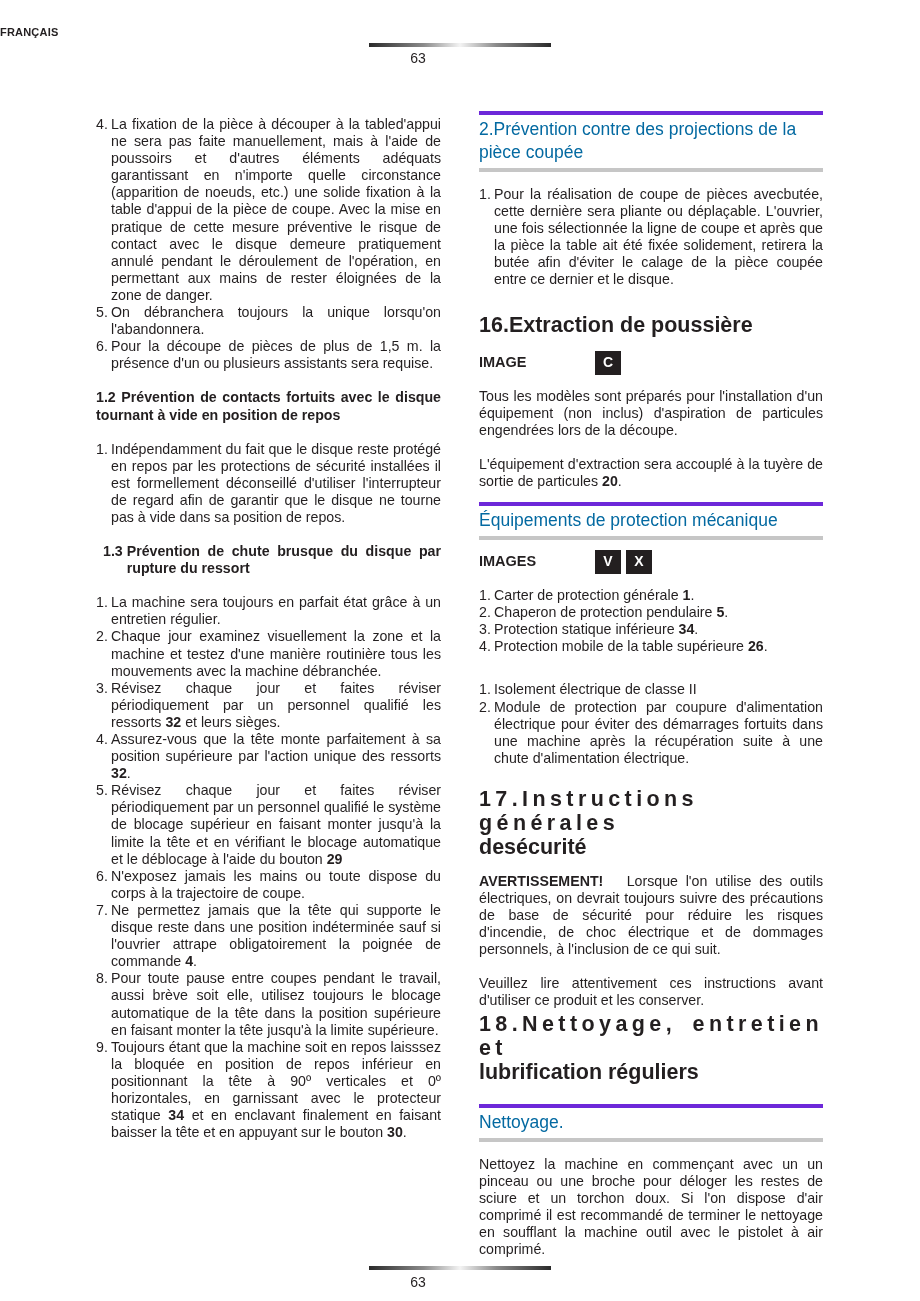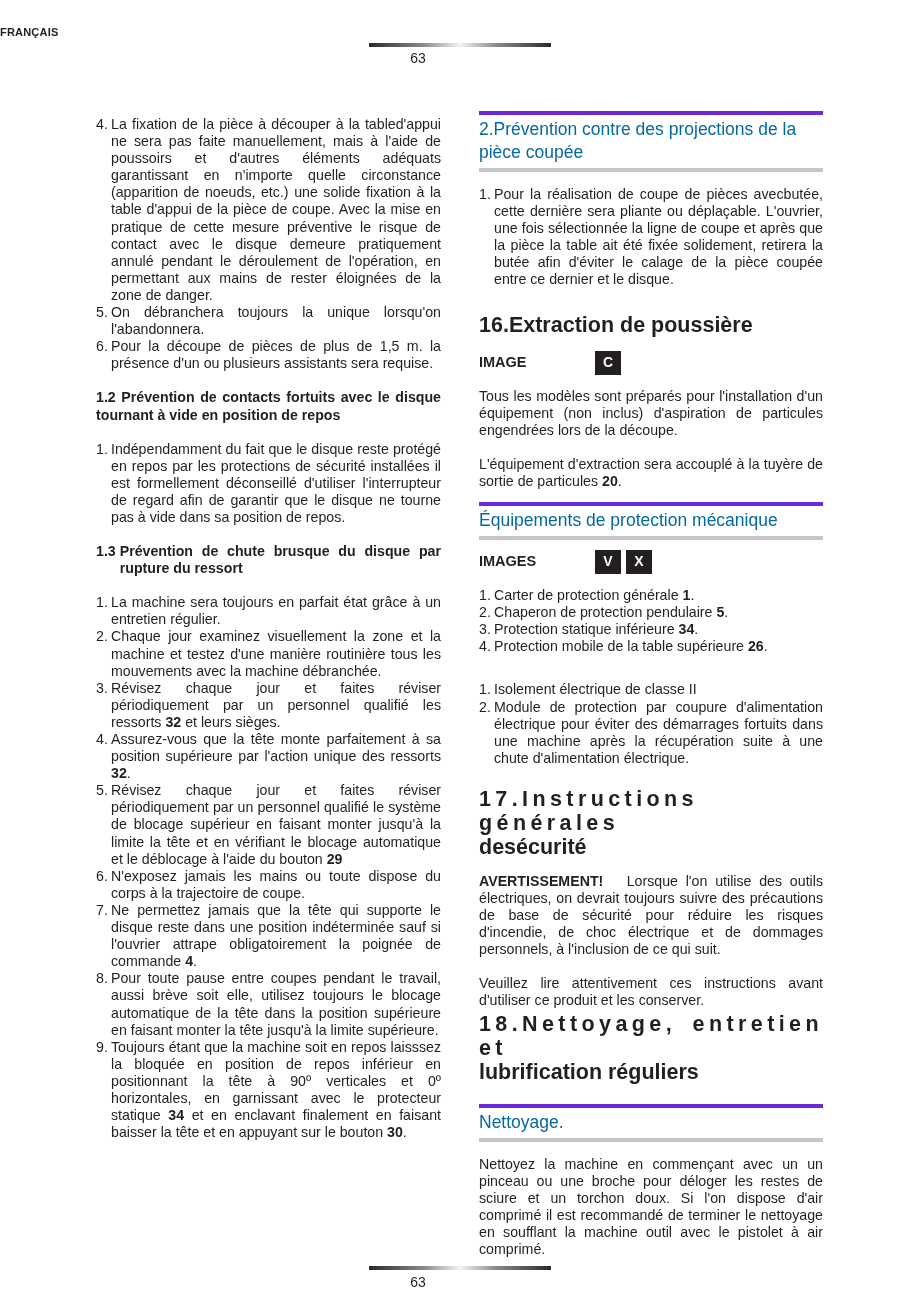--- a/index.html
+++ b/index.html
@@ -12,21 +12,21 @@
     .page-num { position: absolute; left: 0; width: 836px; text-align: center; font-size: 14px; }
     .col { position: absolute; top: 116px; font-size: 14.2px; line-height: 17.1px; }
     .col-left { left: 96px; width: 345px; }
     .col-right { left: 479px; width: 344px; }
     .item { display: flex; text-align: justify; }
     .item .num { flex: 0 0 auto; width: 15px; }
     .item .txt { flex: 1; }
     b { font-weight: bold; }
     .subhead { font-weight: bold; text-align: justify; margin: 17px 0 17px 0; }
     .subhead.hang { display: flex; }
-    .subhead.hang .num { flex: 0 0 auto; }
+    .subhead.hang .num { flex: 0 0 auto; margin-left: 7px; }
     .gap { height: 17px; }
     .sect-box { border-top: 4px solid #6d28d9; border-bottom: 4px solid #c6c6c6;
                 padding: 3px 0 4px 0; font-size: 17.5px; line-height: 23px; color: #0369a1; }
     .big-title { font-weight: bold; font-size: 21.5px; line-height: 24px; margin: 24px 0 14px 0; }
     .big-title.wide { letter-spacing: 4.4px; text-align: justify; }
     .big-title .nw { letter-spacing: 0; }
     .img-row { display: flex; align-items: center; height: 24px; margin-bottom: 13px; }
     .img-label { font-weight: bold; font-size: 14.5px; width: 116px; }
     .img-box { width: 26px; height: 24px; background: #231f20; color: #ffffff; font-weight: bold;
                font-size: 14px; display: flex; align-items: center; justify-content: center; margin-right: 5px; }

